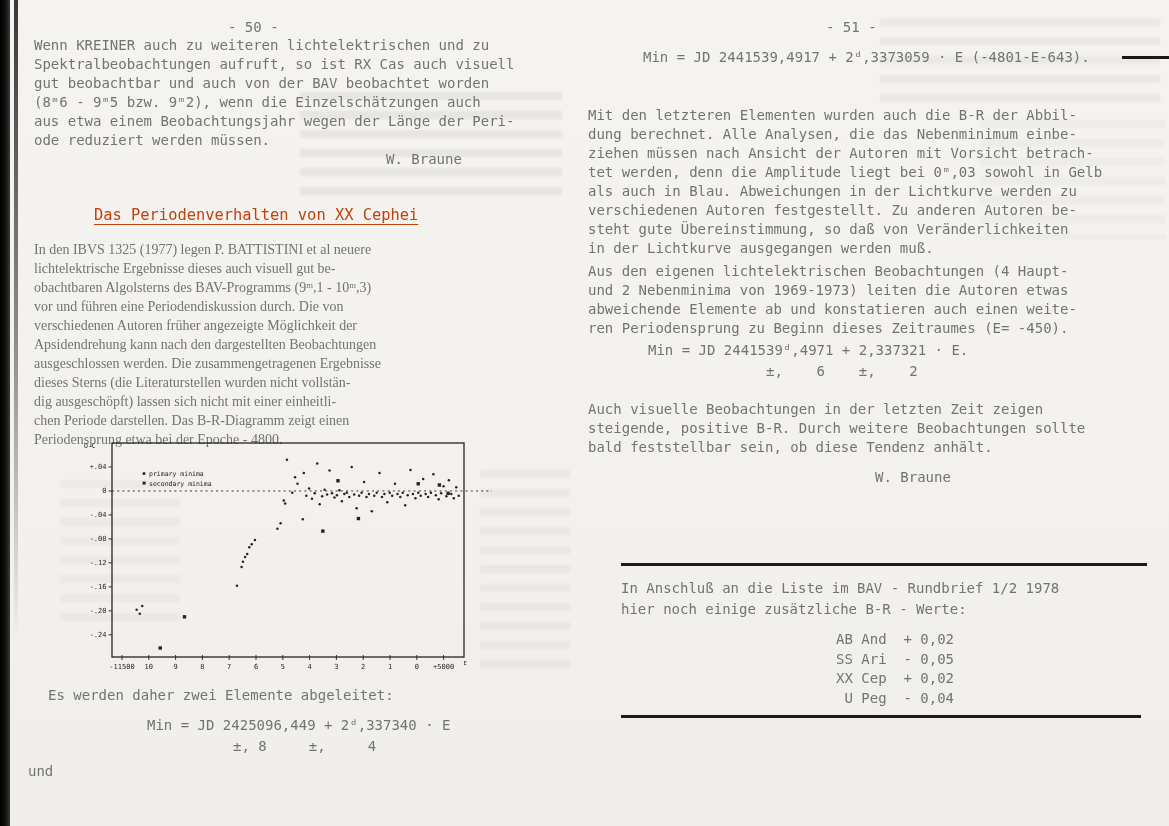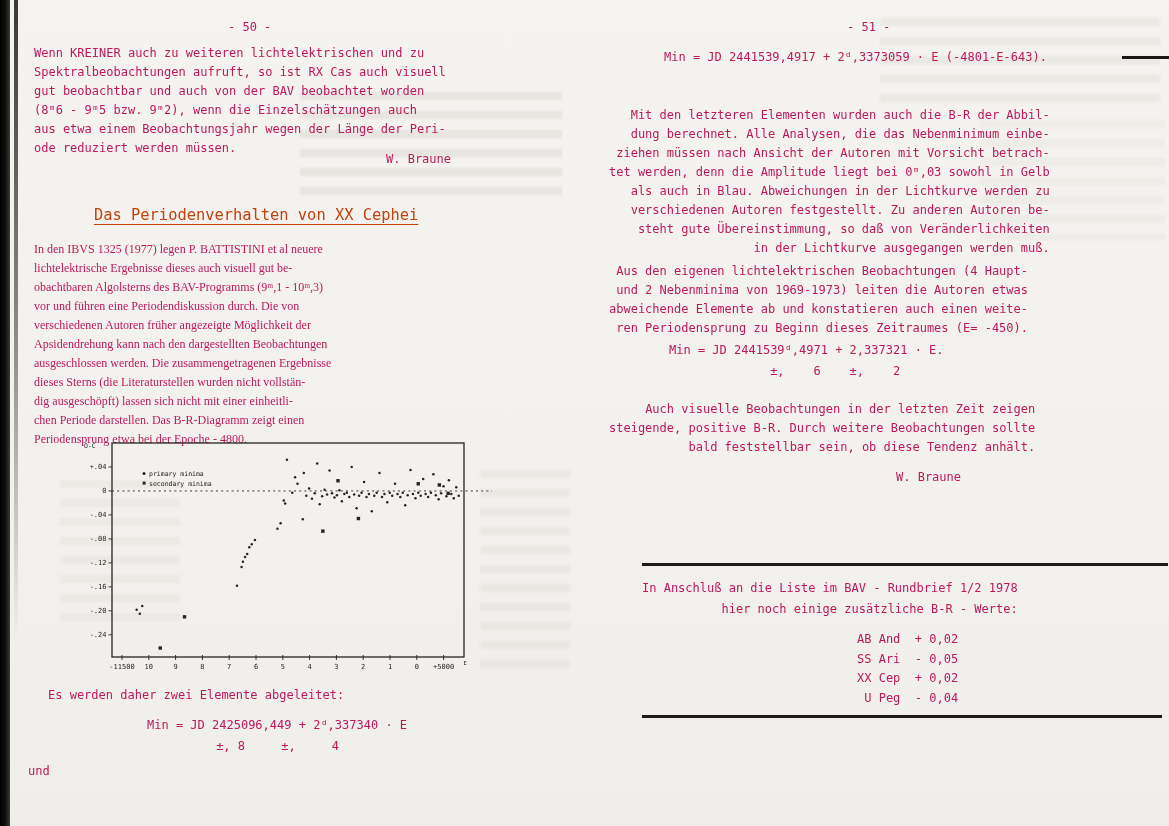--- a/index.html
+++ b/index.html
@@ -3,21 +3,21 @@
 <meta charset="utf-8">
 <style>
   html,body{margin:0;padding:0;}
   body{
     width:1169px;height:826px;position:relative;overflow:hidden;
     background:linear-gradient(180deg,#f4f3ef 0%,#f2f1ed 60%,#efeeea 100%);
     font-family:"DejaVu Sans Mono","DejaVu Sans",monospace;
     color:#24221e;
   }
   .abs{position:absolute;}
-  .mono{font-size:12px;line-height:19px;white-space:pre;color:#be185d;}
+  .mono{font-size:14px;line-height:19px;white-space:pre;color:#737373;}
   .lh21{line-height:21px;}
   .heading{
     font-size:15.4px;white-space:pre;color:#c2410c;
     text-decoration:underline;text-decoration-thickness:1.4px;text-underline-offset:4px;
   }
   .rule{background:#1c1b18;height:2.5px;}
   .spine1{left:0;top:0;width:10px;height:826px;background:linear-gradient(90deg,#000 0%,#111 55%,#3a3a38 100%);}
   .spine2{left:14px;top:0;width:4px;height:640px;background:linear-gradient(180deg,rgba(25,24,22,.85) 0%,rgba(25,24,22,.45) 55%,rgba(25,24,22,0) 100%);}
   .bleed{
     background:repeating-linear-gradient(180deg, rgba(105,102,95,.09) 0 8px, rgba(0,0,0,0) 8px 19px);
@@ -37,21 +37,21 @@
 <div class="abs bleed" style="left:480px;top:470px;width:90px;height:200px;opacity:.7;"></div>
 <div class="abs bleed" style="left:880px;top:18px;width:280px;height:90px;opacity:.8;"></div>
 <div class="abs bleed" style="left:980px;top:120px;width:185px;height:120px;opacity:.5;"></div>
 
 <div class="abs artifact" style="left:1122px;top:56px;width:47px;height:3px;"></div>
 
 <div class="abs" style="left:0;top:0;width:585px;height:826px;">
 
   <div class="abs mono" style="left:228px;top:18px;">- 50 -</div>
 
-  <div class="abs mono" style="left:34px;top:44px;">Wenn KREINER auch zu weiteren lichtelektrischen und zu
+  <div class="abs mono" style="left:34px;top:36px;">Wenn KREINER auch zu weiteren lichtelektrischen und zu
 Spektralbeobachtungen aufruft, so ist RX Cas auch visuell
 gut beobachtbar und auch von der BAV beobachtet worden
 (8ᵐ6 - 9ᵐ5 bzw. 9ᵐ2), wenn die Einzelschätzungen auch
 aus etwa einem Beobachtungsjahr wegen der Länge der Peri-
 ode reduziert werden müssen.</div>
 
   <div class="abs mono" style="left:386px;top:150px;">W. Braune</div>
 
   <div class="abs heading" style="left:94px;top:206px;">Das Periodenverhalten von XX Cephei</div>
 
@@ -213,21 +213,21 @@
   </div>
 
   <div class="abs mono" style="left:28px;top:686px;margin-left:20px;">Es werden daher zwei Elemente abgeleitet:</div>
 
   <div class="abs mono" style="left:115px;top:716px;margin-left:32px;">Min = JD 2425096,449 + 2ᵈ,337340 · E</div>
   <div class="abs mono" style="left:115px;top:737px;">              ±, 8     ±,     4</div>
 
   <div class="abs mono" style="left:28px;top:762px;">und</div>
 </div>
 
-<div class="abs" style="left:584px;top:0;width:584px;height:826px;text-align:right;">
+<div class="abs" style="left:563px;top:0;width:584px;height:826px;">
 
   <div class="abs mono" style="left:263px;top:18px;">- 51 -</div>
 
   <div class="abs mono" style="left:80px;top:48px;">Min = JD 2441539,4917 + 2ᵈ,3373059 · E (-4801-E-643).</div>
 
   <div class="abs mono" style="left:25px;top:106px;">Mit den letzteren Elementen wurden auch die B-R der Abbil-
 dung berechnet. Alle Analysen, die das Nebenminimum einbe-
 ziehen müssen nach Ansicht der Autoren mit Vorsicht betrach-
 tet werden, denn die Amplitude liegt bei 0ᵐ,03 sowohl in Gelb
 als auch in Blau. Abweichungen in der Lichtkurve werden zu

